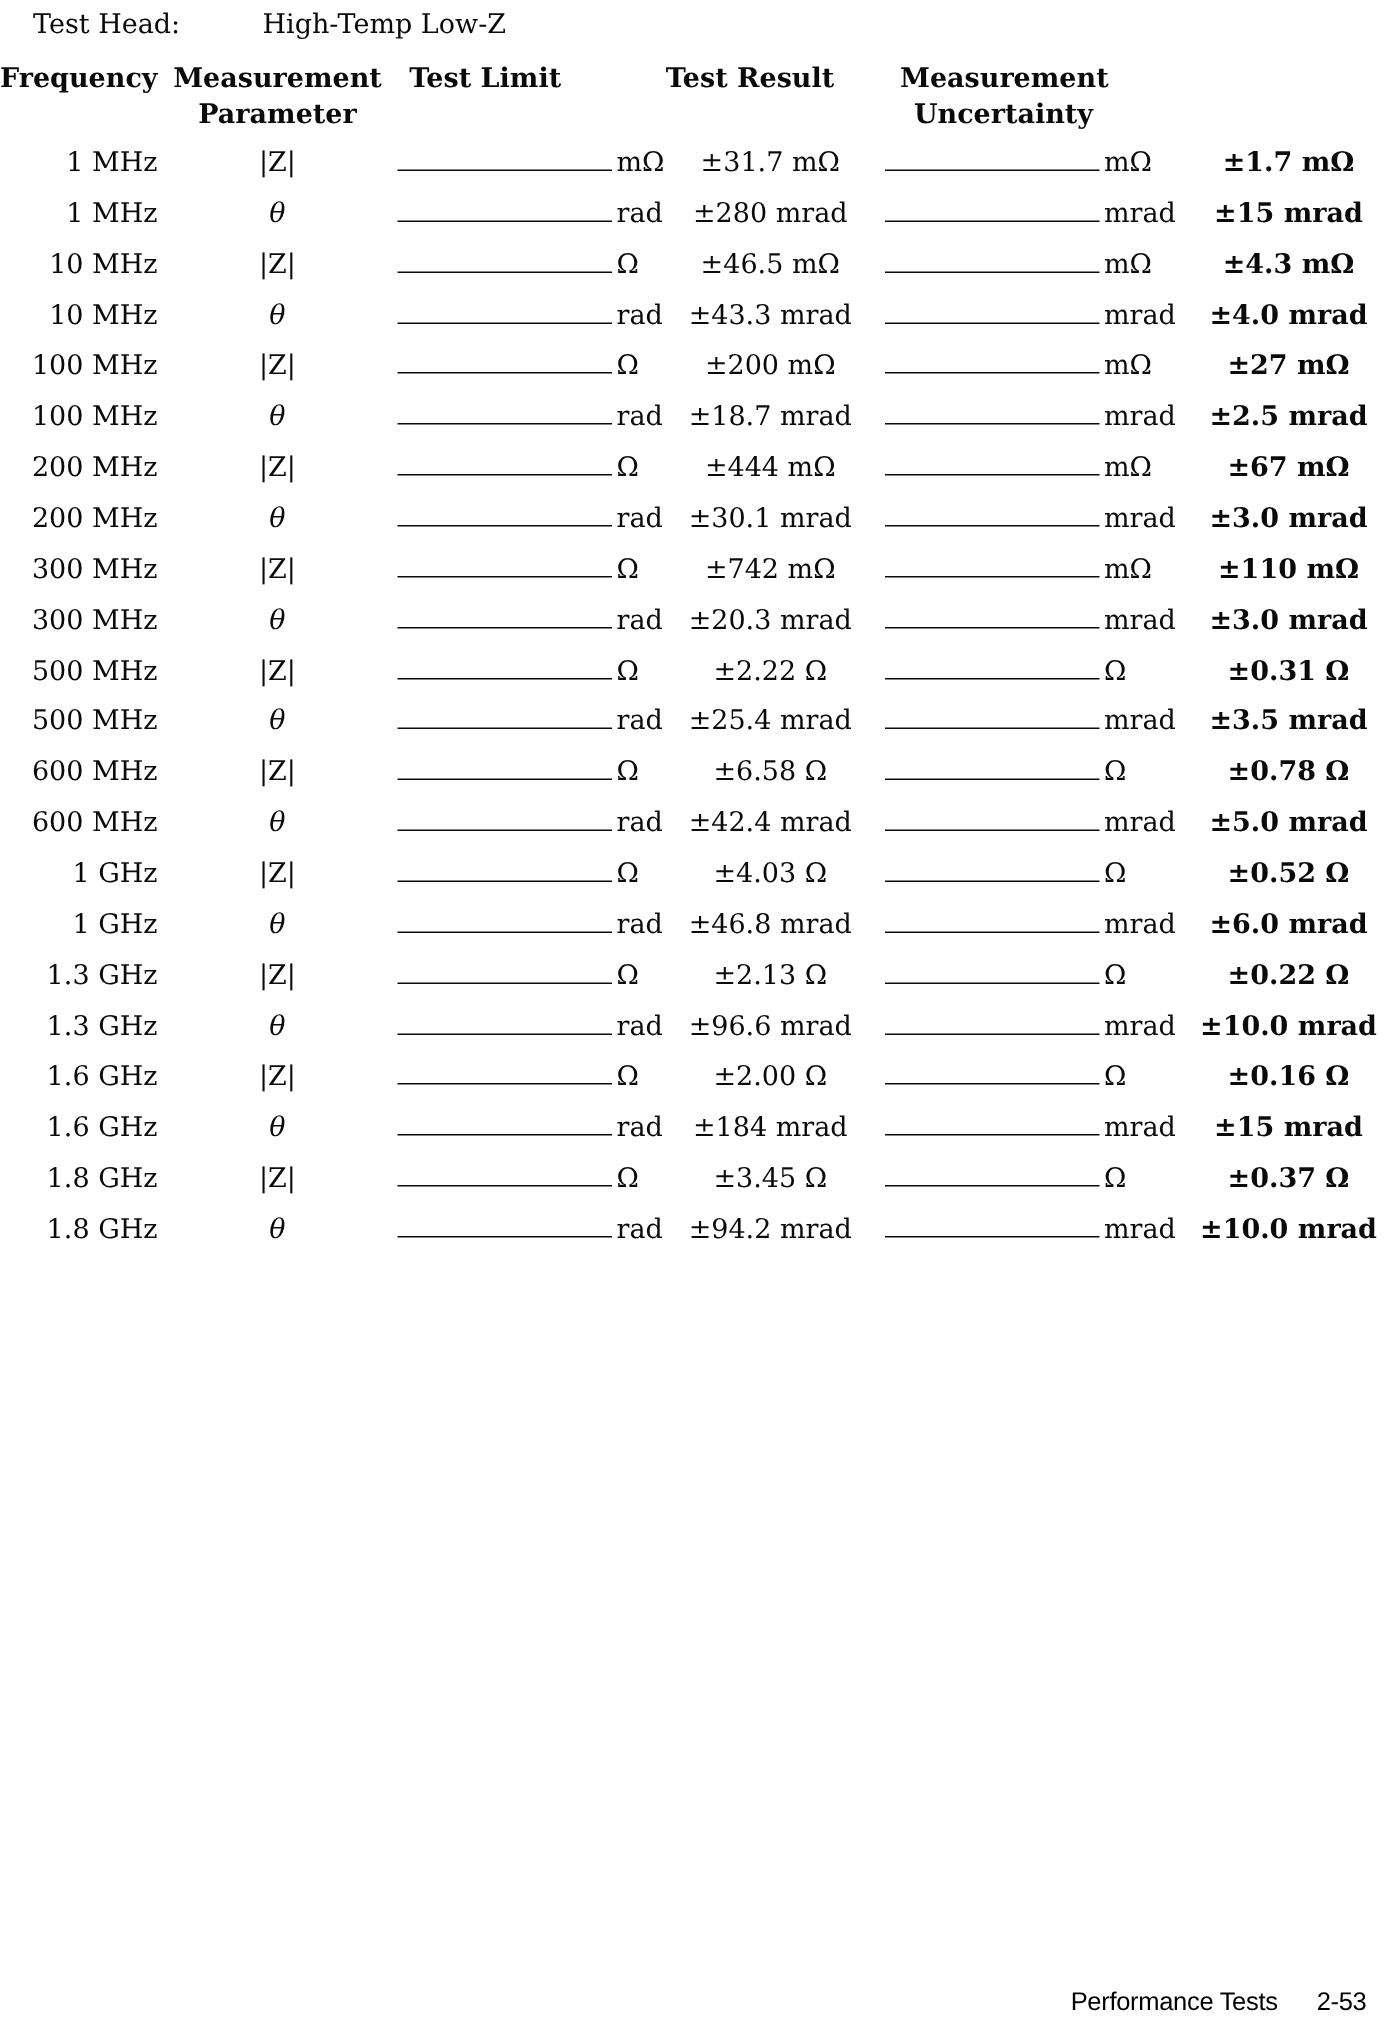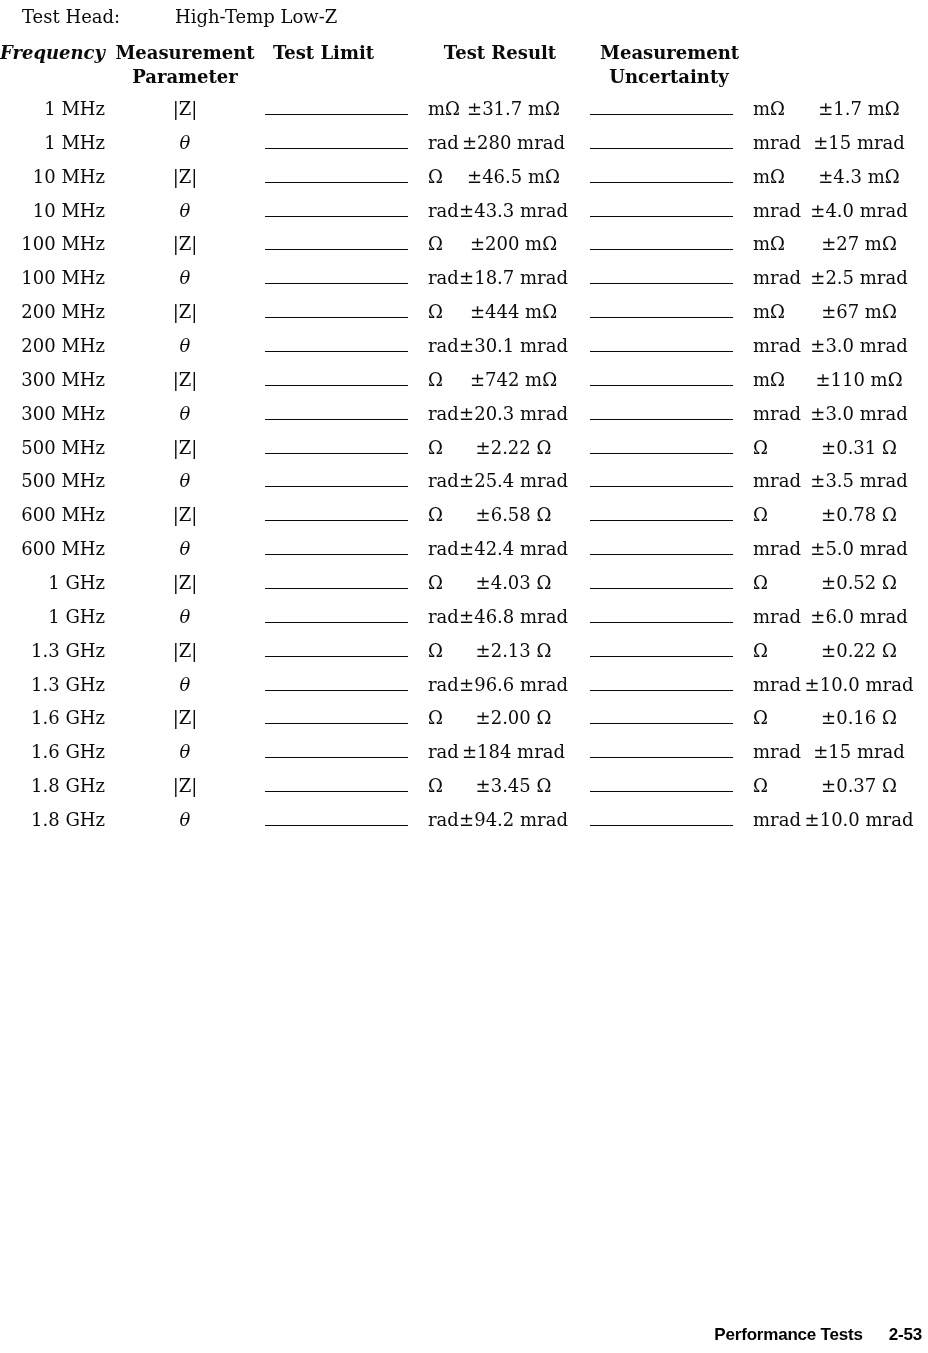--- a/index.html
+++ b/index.html
@@ -11,45 +11,45 @@
     position:relative;overflow:hidden;
   }
   
   .info{padding:6px 11px 0 22px;}
   .info-line{line-height:22px;white-space:nowrap;}
   .info-label{display:inline-block;width:153px;}
   
   .headers{display:flex;margin-top:13px;font-weight:bold;align-items:flex-start;}
   .hcell{line-height:24px;text-align:center;}
   .hcell span{display:block;}
-  .h-freq{width:105px;text-align:left;font-style:italic;}
+  .h-freq{width:105px;text-align:left;}
   .h-param{width:160px;}
   .h-cal{width:190px;}
   .h-limit{width:117px;}
   .h-gap{width:18px;}
   .h-result{width:200px;}
   .h-unc{width:138px;}
   
   .rows{margin-top:3px;}
   .row{display:flex;height:33.86px;line-height:33.86px;white-space:nowrap;}
   .c-freq{width:105px;text-align:right;}
   .c-param{width:160px;text-align:center;}
   .c-param.theta{font-style:italic;font-family:"DejaVu Serif","Liberation Serif",serif;}
   .c-cal{width:190px;}
   .c-limit{width:117px;text-align:center;}
   .c-gap{width:18px;}
   .c-result{width:200px;}
-  .c-unc{width:138px;text-align:center;}
+  .c-unc{width:138px;text-align:center;font-weight:bold;}
   .blank{display:inline-block;width:143px;height:2px;border-bottom:1px solid #0a0a0a;}
-  .unit{margin-left:20px;}
+  .unit{margin-left:3px;}
   
   .footer{
-    position:absolute;right:6px;bottom:8px;
+    position:absolute;right:17px;bottom:8px;
     font-family:"Liberation Sans","DejaVu Sans",sans-serif;
-    font-weight:bold;font-size:17px;color:#000;
+    font-weight:normal;font-size:17px;color:#000;
     letter-spacing:-0.2px;
   }
   .footer .pageno{margin-left:26px;}
 </style>
 </head>
 <body>
 
 <div class="info">
   <div class="info-line">
     <span class="info-label">Test Head:</span><span>High-Temp Low-Z</span>

